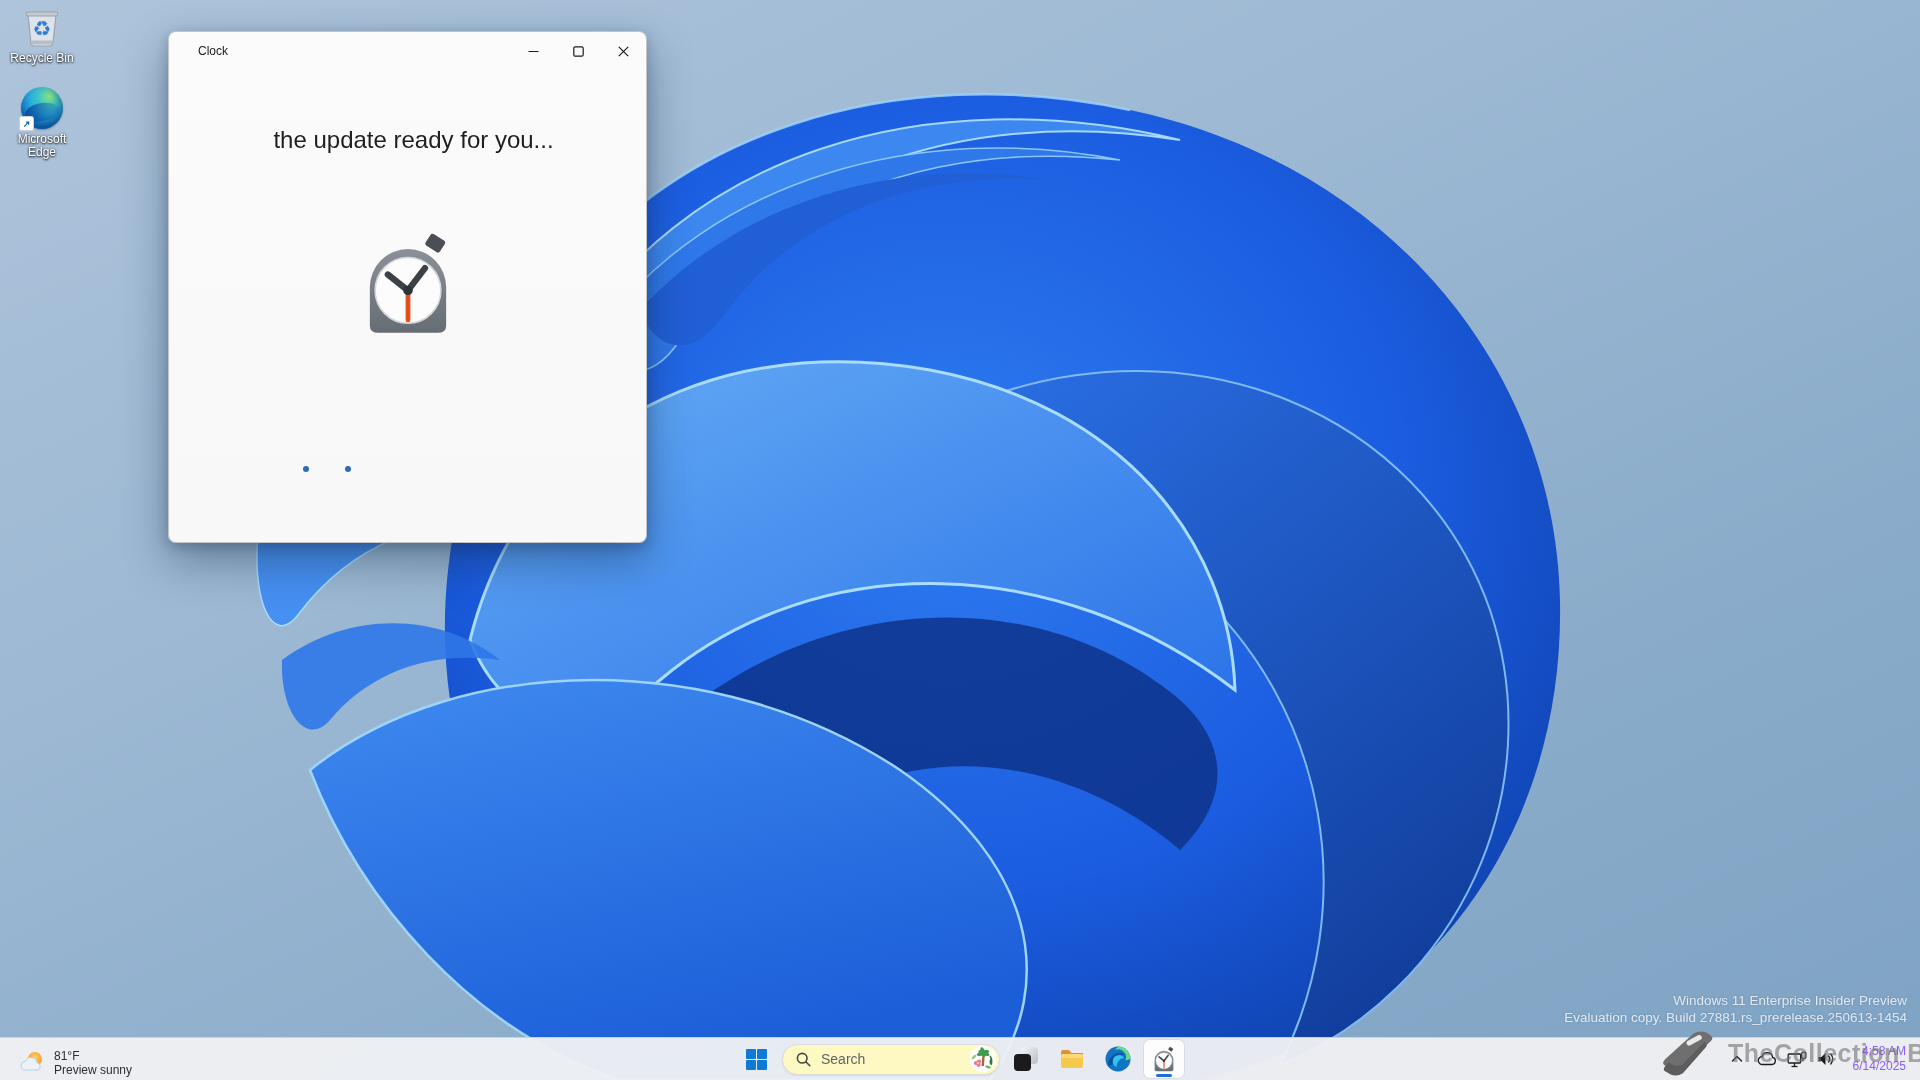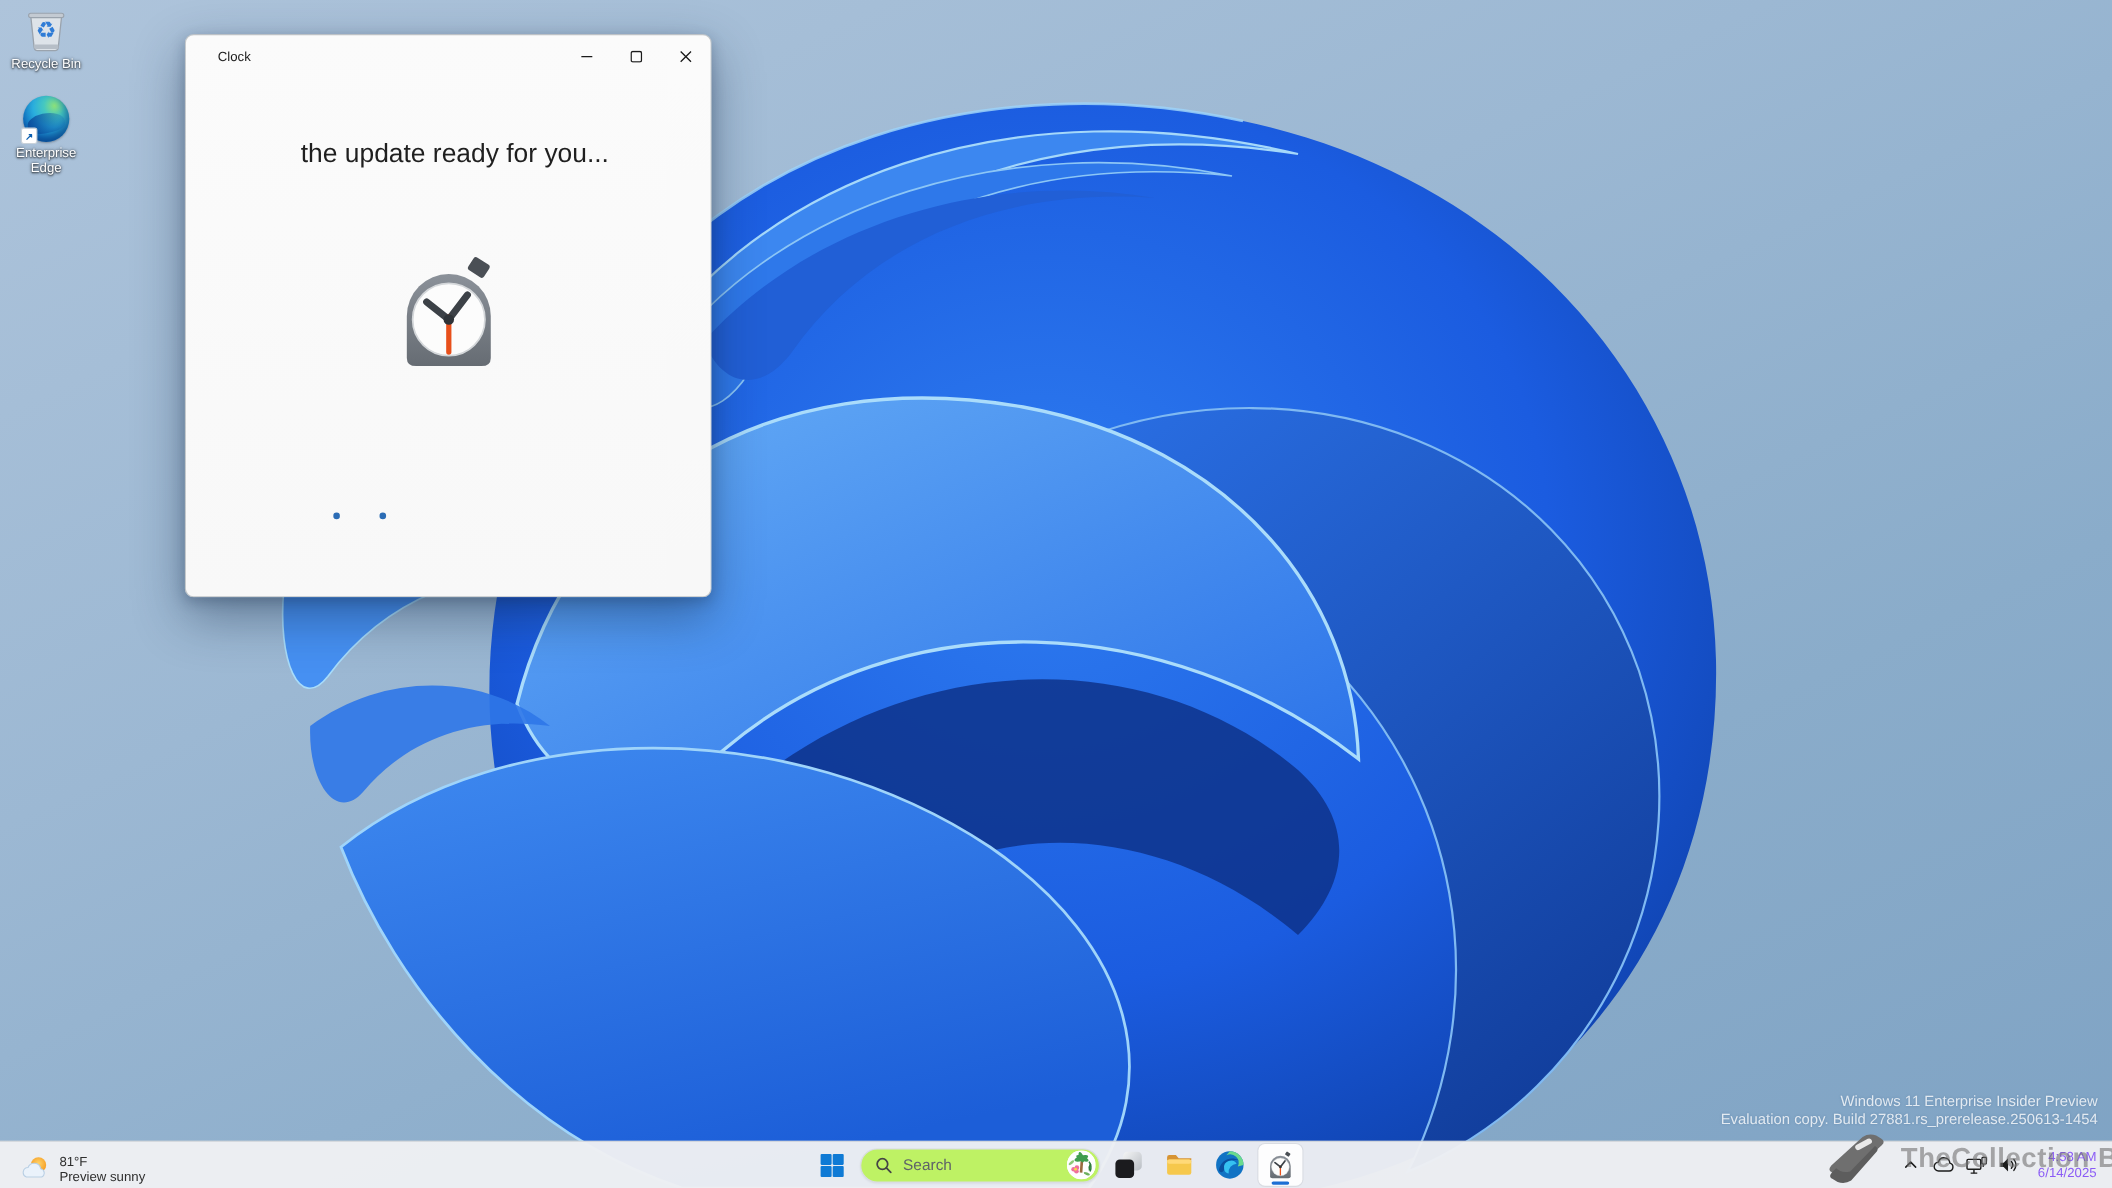--- a/index.html
+++ b/index.html
@@ -56,21 +56,21 @@
   .weather-texts{display:flex;flex-direction:column;font-size:12px;line-height:14px;color:#2e2e2e;}
   .tb-center{position:absolute;left:50%;top:0;transform:translateX(-50%);height:42px;
     display:flex;align-items:center;gap:6px;}
   .tb-btn{width:40px;height:38px;border-radius:6px;display:flex;align-items:center;justify-content:center;
     position:relative;cursor:pointer;}
   .tb-btn.active{background:#fdfdfe;box-shadow:0 0 0 1px rgba(0,0,0,.06);}
   .run-indicator{position:absolute;bottom:1px;left:50%;transform:translateX(-50%);
     width:16px;height:3px;border-radius:2px;background:#1d6fd4;}
   .start-grid{width:21px;height:21px;display:grid;grid-template-columns:10px 10px;grid-template-rows:10px 10px;gap:1px;}
   .start-grid div{background:#0f7ad5;border-radius:1px;}
-  .search-pill{height:31px;width:218px;background:#bef264;border:1px solid #d9dce1;border-radius:16px;
+  .search-pill{height:31px;width:218px;background:#fef9c3;border:1px solid #d9dce1;border-radius:16px;
     display:flex;align-items:center;padding:0 3px 0 13px;box-sizing:border-box;cursor:text;
     box-shadow:0 1px 2px rgba(0,0,0,.07);}
   .search-text{flex:1;margin-left:10px;font-size:14px;color:#5f6368;}
   .search-art{width:26px;height:26px;border-radius:50%;overflow:hidden;background:#fff;flex:none;}
   .folder-ico,.tv-ico{width:26px;height:26px;position:relative;}
   .tv-back{position:absolute;right:1px;top:1px;width:17px;height:17px;border-radius:4px;
     background:linear-gradient(135deg,#f4f5f6,#b9bec4);}
   .tv-front{position:absolute;left:1px;bottom:1px;width:17px;height:17px;border-radius:4px;background:#1b1b1e;}
   .tray{position:absolute;right:14px;top:0;height:42px;display:flex;align-items:center;gap:10px;}
   .tray-ico{display:flex;align-items:center;justify-content:center;width:20px;height:28px;border-radius:4px;cursor:pointer;}
@@ -204,21 +204,21 @@
           </svg>
         <span class="bin-glyph">♻</span>
       </div>
       <div class="desk-label">Recycle Bin</div>
     </div>
     <div class="desk-item">
       <div class="edge-circle">
         <div class="edge-swoosh"></div>
         <div class="shortcut-badge">↗</div>
       </div>
-      <div class="desk-label">Enterprise Edge</div>
+      <div class="desk-label">Microsoft Edge</div>
     </div>
   </div>
 
   <div class="eval-watermark">
     <div>Windows 11 Enterprise Insider Preview</div>
     <div>Evaluation copy. Build 27881.rs_prerelease.250613-1454</div>
   </div>
 
   <div class="clock-window">
     <div class="titlebar">

